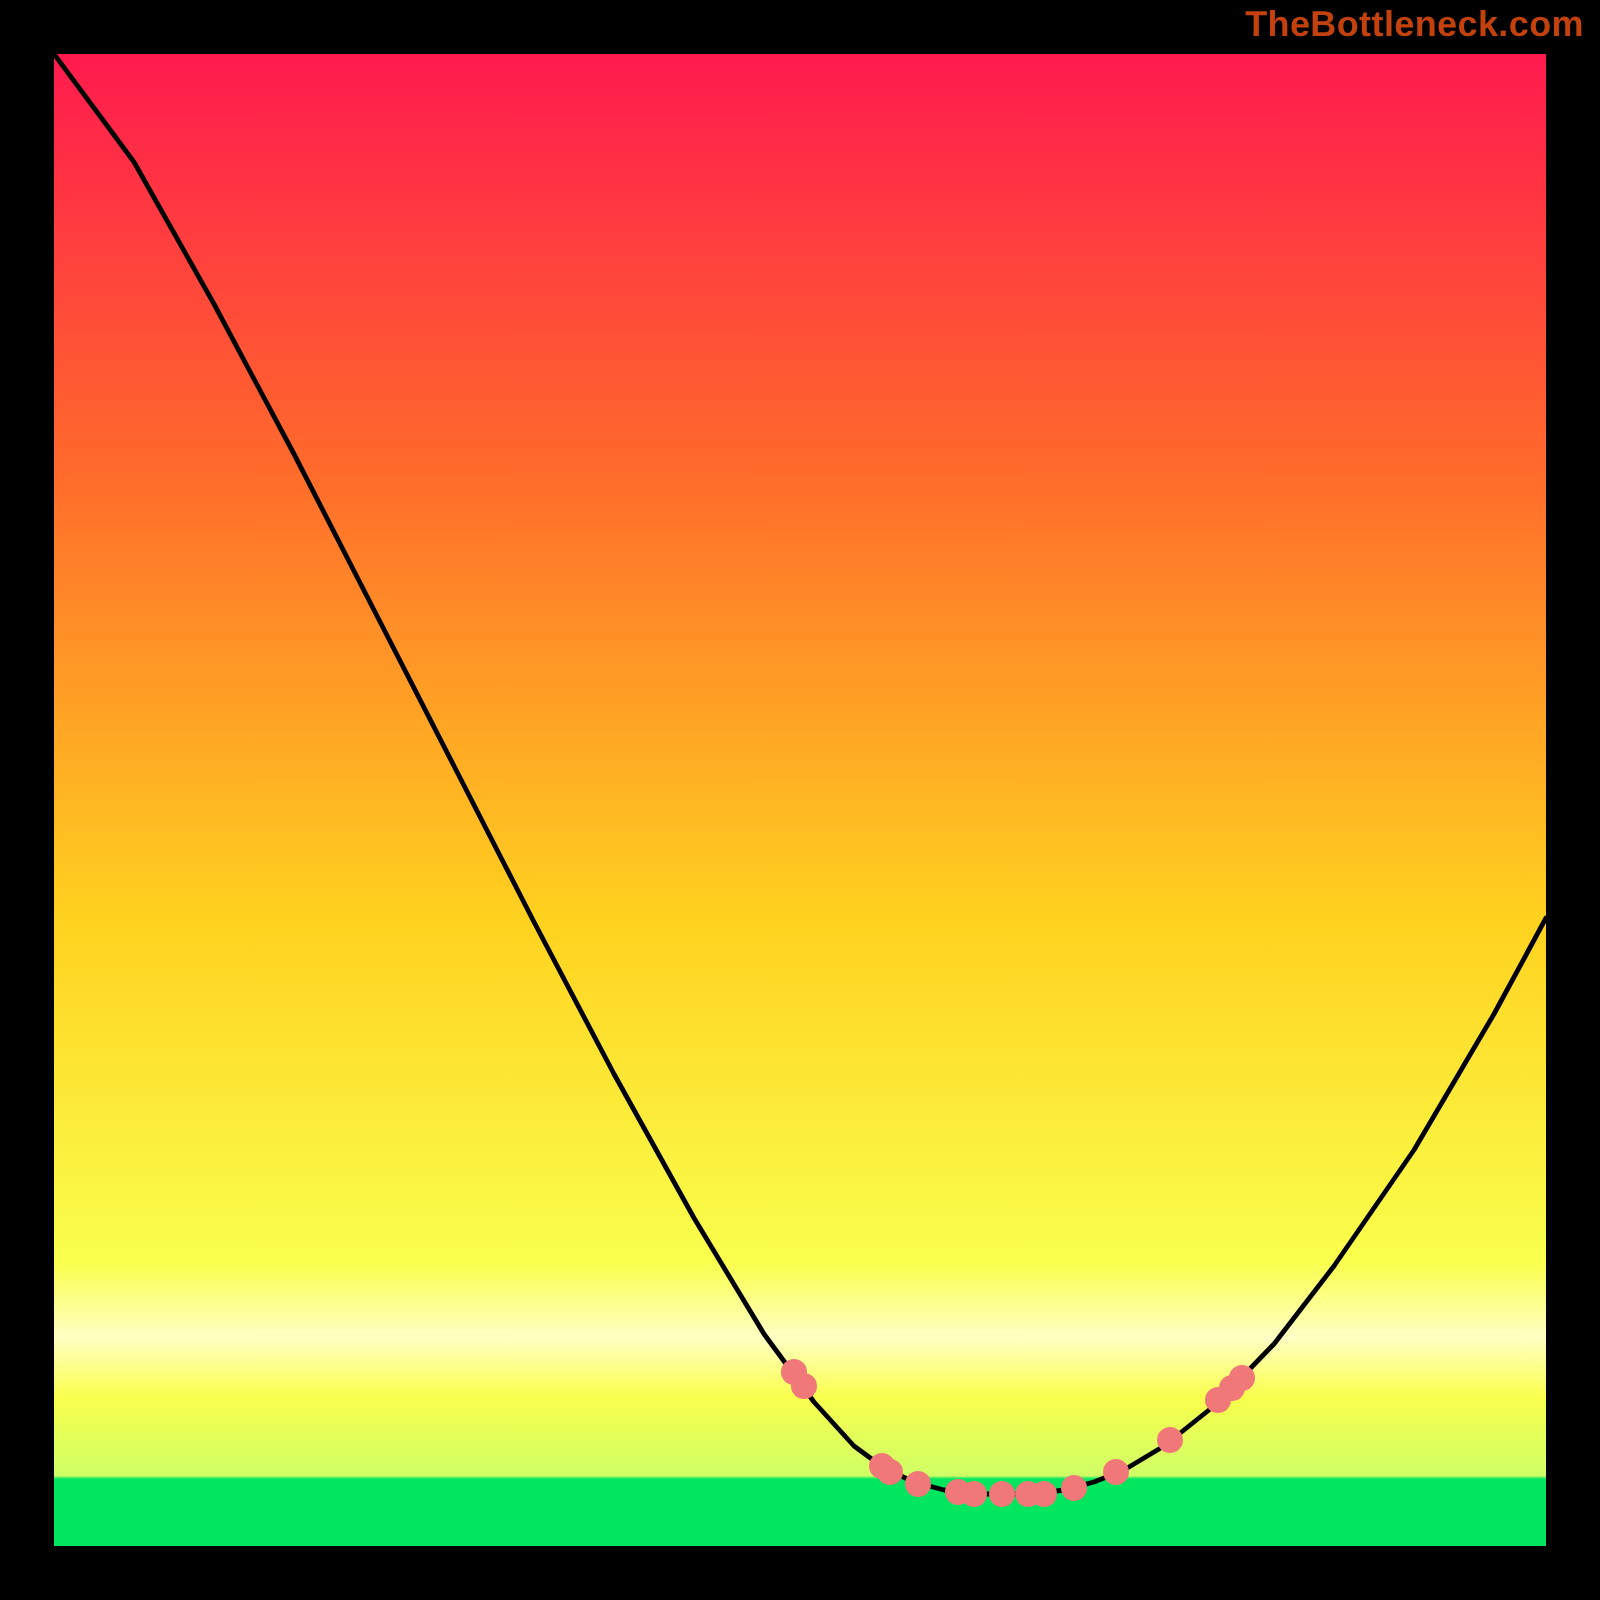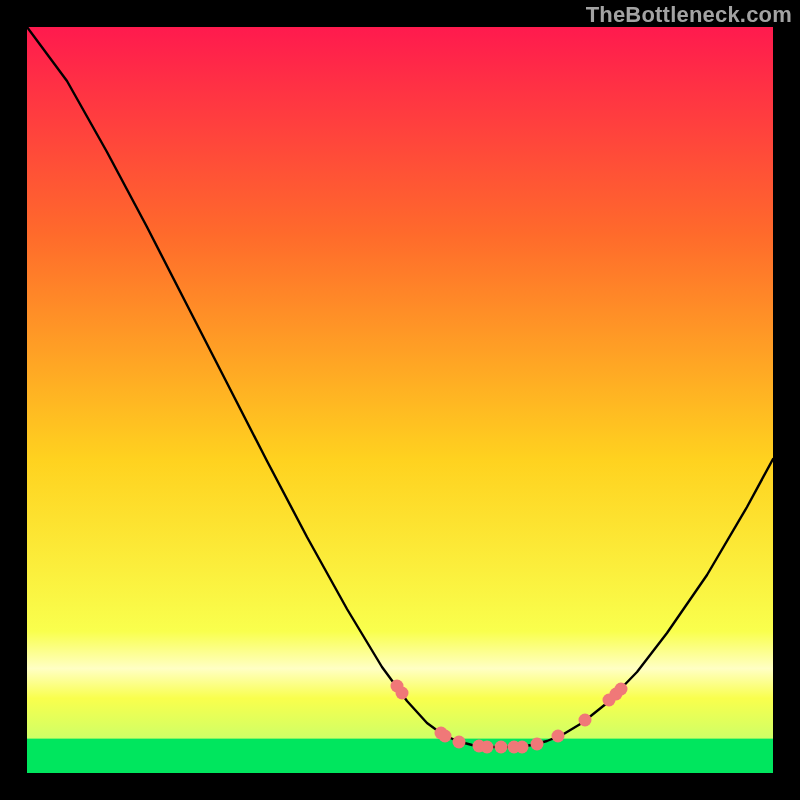--- a/index.html
+++ b/index.html
@@ -23,22 +23,22 @@
     position: absolute;
     left: 0;
     top: 0;
     width: 746px;
     height: 746px;
   }
   .attribution {
     position: absolute;
     top: 2px;
     right: 8px;
-    color: #a3a3a3;
-    font-size: 22px;
+    color: #c2410c;
+    font-size: 18px;
     font-weight: bold;
     letter-spacing: 0.2px;
   }
   svg.curve {
     position: absolute;
     left: 0;
     top: 0;
     width: 746px;
     height: 746px;
     overflow: visible;

